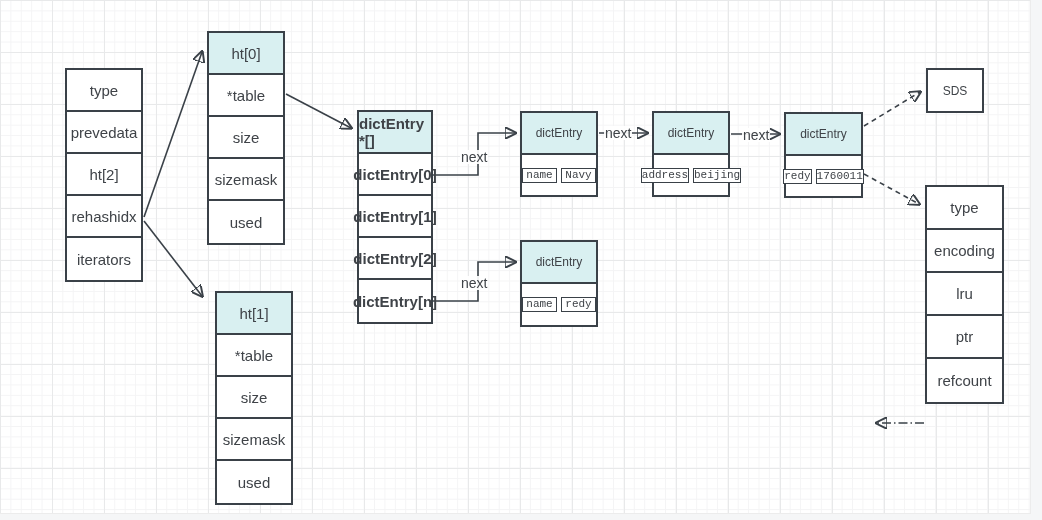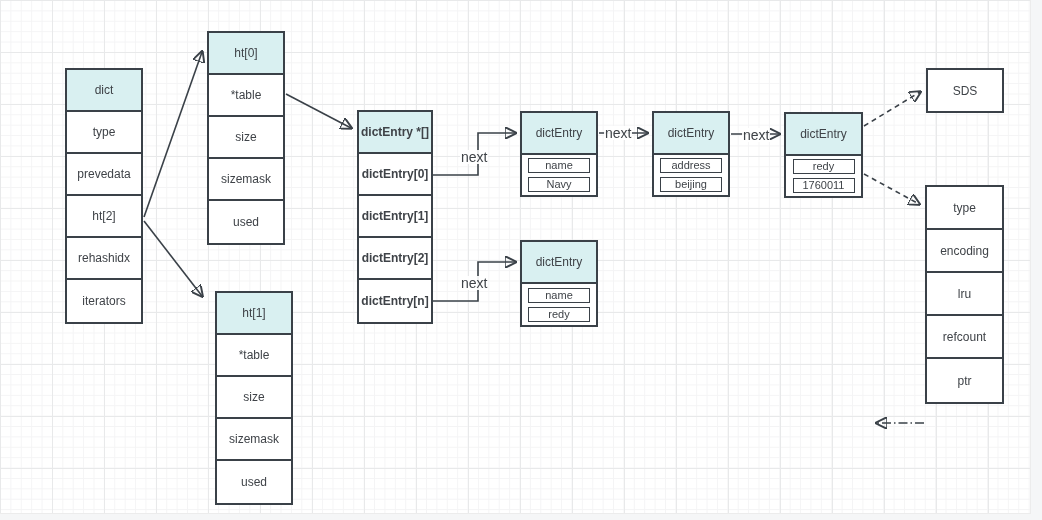--- a/index.html
+++ b/index.html
@@ -25,21 +25,21 @@
       linear-gradient(to right, #f4f4f5 1px, transparent 1px),
       linear-gradient(to bottom, #f4f4f5 1px, transparent 1px);
     background-size:52px 52px,52px 52px,10.4px 10.4px,10.4px 10.4px;
     border-right:1px solid #ececec;
     border-bottom:1px solid #ececec;
   }
   .wires{position:absolute;left:0;top:0;width:1042px;height:520px;pointer-events:none;}
   .wires path{fill:none;stroke:var(--border);stroke-width:1.6px;}
   .struct-box{
     position:absolute;border:2px solid var(--border);background:#fff;
-    display:flex;flex-direction:column;font-size:12px;
+    display:flex;flex-direction:column;font-size:15px;
   }
   .struct-box .hdr{
     height:42px;background:var(--cyan);border-bottom:2px solid var(--border);
     display:flex;align-items:center;justify-content:center;flex:0 0 auto;
   }
   .struct-box .row{
     height:42px;border-bottom:2px solid var(--border);
     display:flex;align-items:center;justify-content:center;flex:0 0 auto;
     background:#fff;
   }
@@ -47,22 +47,22 @@
   .struct-box.tall .row{height:43px;}
   .kv-box{
     position:absolute;border:2px solid var(--border);background:#fff;
     display:flex;flex-direction:column;font-size:12px;text-align:right;
   }
   .kv-box .hdr{
     height:42px;background:var(--cyan);border-bottom:2px solid var(--border);
     display:flex;align-items:center;justify-content:center;flex:0 0 auto;
   }
   .kv-box .body{
-    flex:1;display:flex;flex-direction:column;align-items:center;
-    justify-content:center;gap:4px;padding:3px 0;
+    flex:1;display:flex;flex-direction:row;align-items:center;
+    justify-content:center;gap:4px;padding:3px 0;font-family:Liberation Mono, monospace;
   }
   .kv-box .field{
     width:62px;height:15px;border:1.5px solid var(--border);
     display:flex;align-items:center;justify-content:center;
     font-size:11px;line-height:11px;background:#fff;
   }
   .plain-box{
     position:absolute;border:2px solid var(--border);background:#fff;
     display:flex;align-items:center;justify-content:center;font-size:12px;
   }
@@ -94,21 +94,20 @@
     <path d="M433,175 L478,175 L478,133 L515,133" marker-end="url(#arr)"></path>
     <path d="M433,301 L478,301 L478,262 L515,262" marker-end="url(#arr)"></path>
     <path d="M599,133 L647,133" marker-end="url(#arr)"></path>
     <path d="M731,134 L779,134" marker-end="url(#arr)"></path>
     <path d="M864,126 L920,92" stroke-dasharray="5 4" marker-end="url(#arr)"></path>
     <path d="M864,174 L919,204" stroke-dasharray="5 4" marker-end="url(#arr)"></path>
     <path d="M924,423 L877,423" stroke-dasharray="9 3 1.5 3" marker-end="url(#arr)"></path>
   </svg>
 
   <div class="struct-box" style="left:65px;top:68px;width:78px;">
-    <div class="hdr">dict</div>
     <div class="row">type</div>
     <div class="row">prevedata</div>
     <div class="row">ht[2]</div>
     <div class="row">rehashidx</div>
     <div class="row">iterators</div>
   </div>
 
   <div class="struct-box" style="left:207px;top:31px;width:78px;">
     <div class="hdr">ht[0]</div>
     <div class="row">*table</div>
@@ -158,30 +157,30 @@
   </div>
 
   <div class="kv-box" style="left:520px;top:240px;width:78px;height:87px;">
     <div class="hdr">dictEntry</div>
     <div class="body">
       <div class="field">name</div>
       <div class="field">redy</div>
     </div>
   </div>
 
-  <div class="plain-box" style="left:926px;top:68px;width:78px;height:45px;">
+  <div class="plain-box" style="left:926px;top:68px;width:58px;height:45px;">
     <span>SDS</span>
   </div>
 
   <div class="struct-box tall" style="left:925px;top:185px;width:79px;">
     <div class="row">type</div>
     <div class="row">encoding</div>
     <div class="row">lru</div>
+    <div class="row">ptr</div>
     <div class="row">refcount</div>
-    <div class="row">ptr</div>
   </div>
 
 
   <span class="wire-label" style="left:460px;top:150px;">next</span>
   <span class="wire-label" style="left:460px;top:276px;">next</span>
   <span class="wire-label" style="left:604px;top:126px;">next</span>
   <span class="wire-label" style="left:742px;top:128px;">next</span>
 </div>
 
 </body></html>

